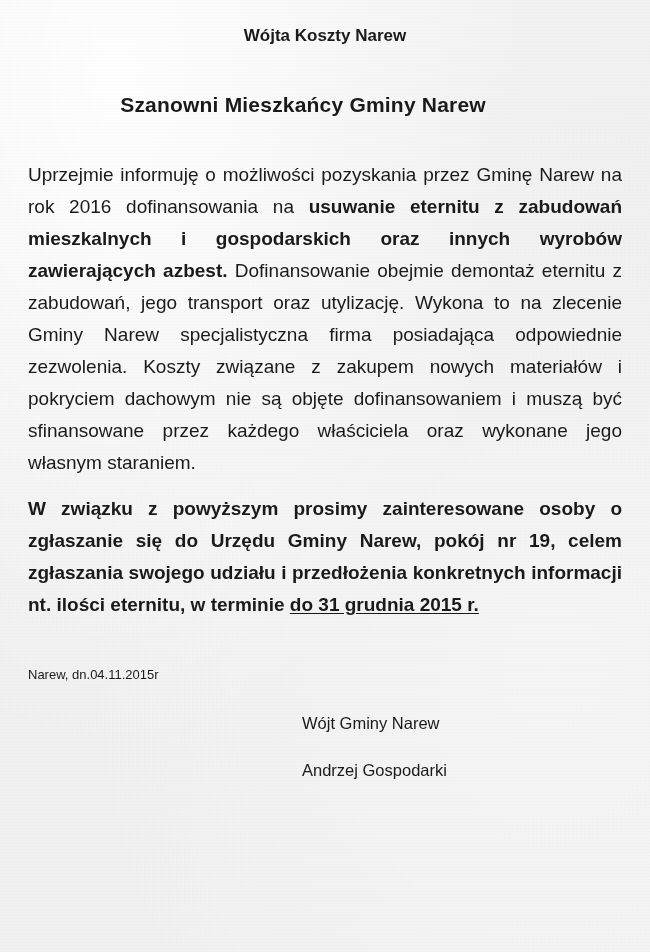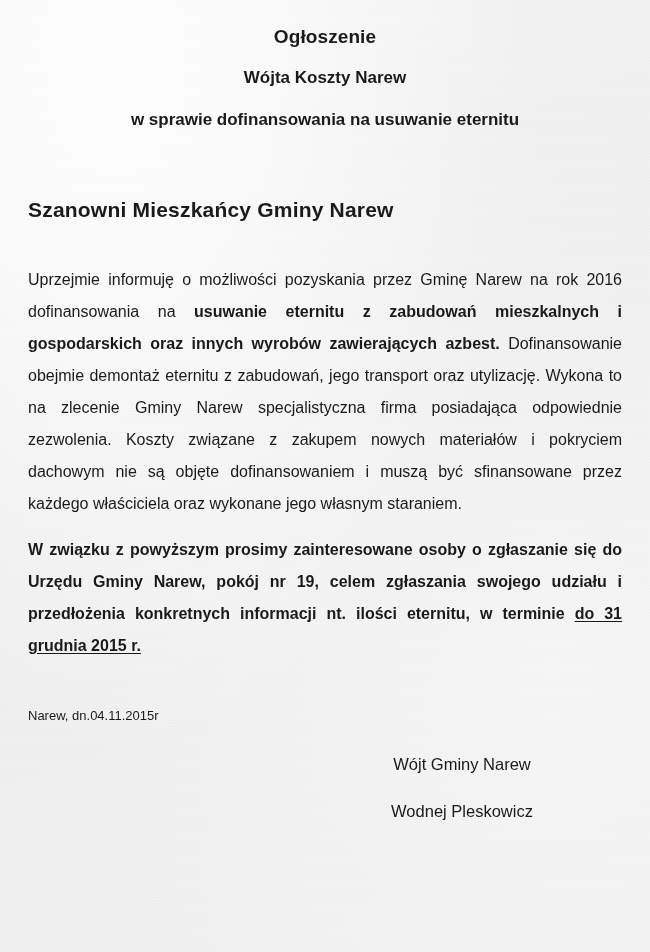--- a/index.html
+++ b/index.html
@@ -59,34 +59,34 @@
     font-weight: bold;
     margin: 0 0 22px 0;
   }
   .doc-subject {
     font-size: 17px;
     font-weight: bold;
     margin: 0;
   }
 
   .salutation {
-    text-align: left;
+    text-align: center;
     font-size: 21px;
     font-weight: bold;
-    margin: 68px 0 0 0;
+    margin: 47px 0 0 0;
     padding-right: 44px;
     letter-spacing: .2px;
   }
 
   
   .body-area {
     margin-top: 42px;
   }
   p.para {
-    font-size: 16px;
+    font-size: 19px;
     line-height: 32px;
     text-align: justify;
     text-justify: inter-word;
     margin: 0;
   }
   p.para.spaced {
     margin-top: 14px;
   }
   p.para.bold-block {
     font-weight: bold;
@@ -101,43 +101,41 @@
   .footer {
     margin-top: 46px;
   }
   .place-date {
     font-size: 13px;
     text-align: left;
     margin: 0;
   }
   .signature {
     margin-top: 32px;
-    text-align: center;
+    text-align: left;
     padding-left: 274px;
   }
   .sig-line {
     font-size: 16.5px;
     margin: 0;
   }
   .sig-line.name {
     margin-top: 28px;
   }
 </style>
 </head>
 <body>
 
 <div class="page">
   <div class="grain"></div>
 
   <div class="content">
 
     <div class="title-block">
-      <h1 class="doc-title">Ogłoszenie</h1>
       <h2 class="doc-subtitle">Wójta Koszty Narew</h2>
-      <h3 class="doc-subject">w sprawie dofinansowania na usuwanie eternitu</h3>
     </div>
 
     <div class="salutation">Szanowni Mieszkańcy Gminy Narew</div>
 
     <div class="body-area">
 
       <p class="para">
         <span>Uprzejmie informuję o możliwości pozyskania przez Gminę Narew na rok 2016 dofinansowania na </span><span class="b">usuwanie eternitu z zabudowań mieszkalnych i gospodarskich oraz innych wyrobów zawierających azbest.</span><span class="lastline"> Dofinansowanie obejmie demontaż eternitu z zabudowań, jego transport oraz utylizację. Wykona to na zlecenie Gminy Narew specjalistyczna firma posiadająca odpowiednie zezwolenia. Koszty związane z zakupem nowych materiałów i pokryciem dachowym nie są objęte dofinansowaniem i muszą być sfinansowane przez każdego właściciela oraz wykonane jego własnym staraniem.</span>
       </p>
 
@@ -146,18 +144,18 @@
       </p>
 
 
     </div>
 
     <div class="footer">
       <p class="place-date">Narew, dn.04.11.2015r</p>
 
       <div class="signature">
         <p class="sig-line">Wójt Gminy Narew</p>
-        <p class="sig-line name">Wodnej Pleskowicz</p>
+        <p class="sig-line name">Andrzej Gospodarki</p>
       </div>
     </div>
 
   </div>
 </div>
 
 </body></html>

